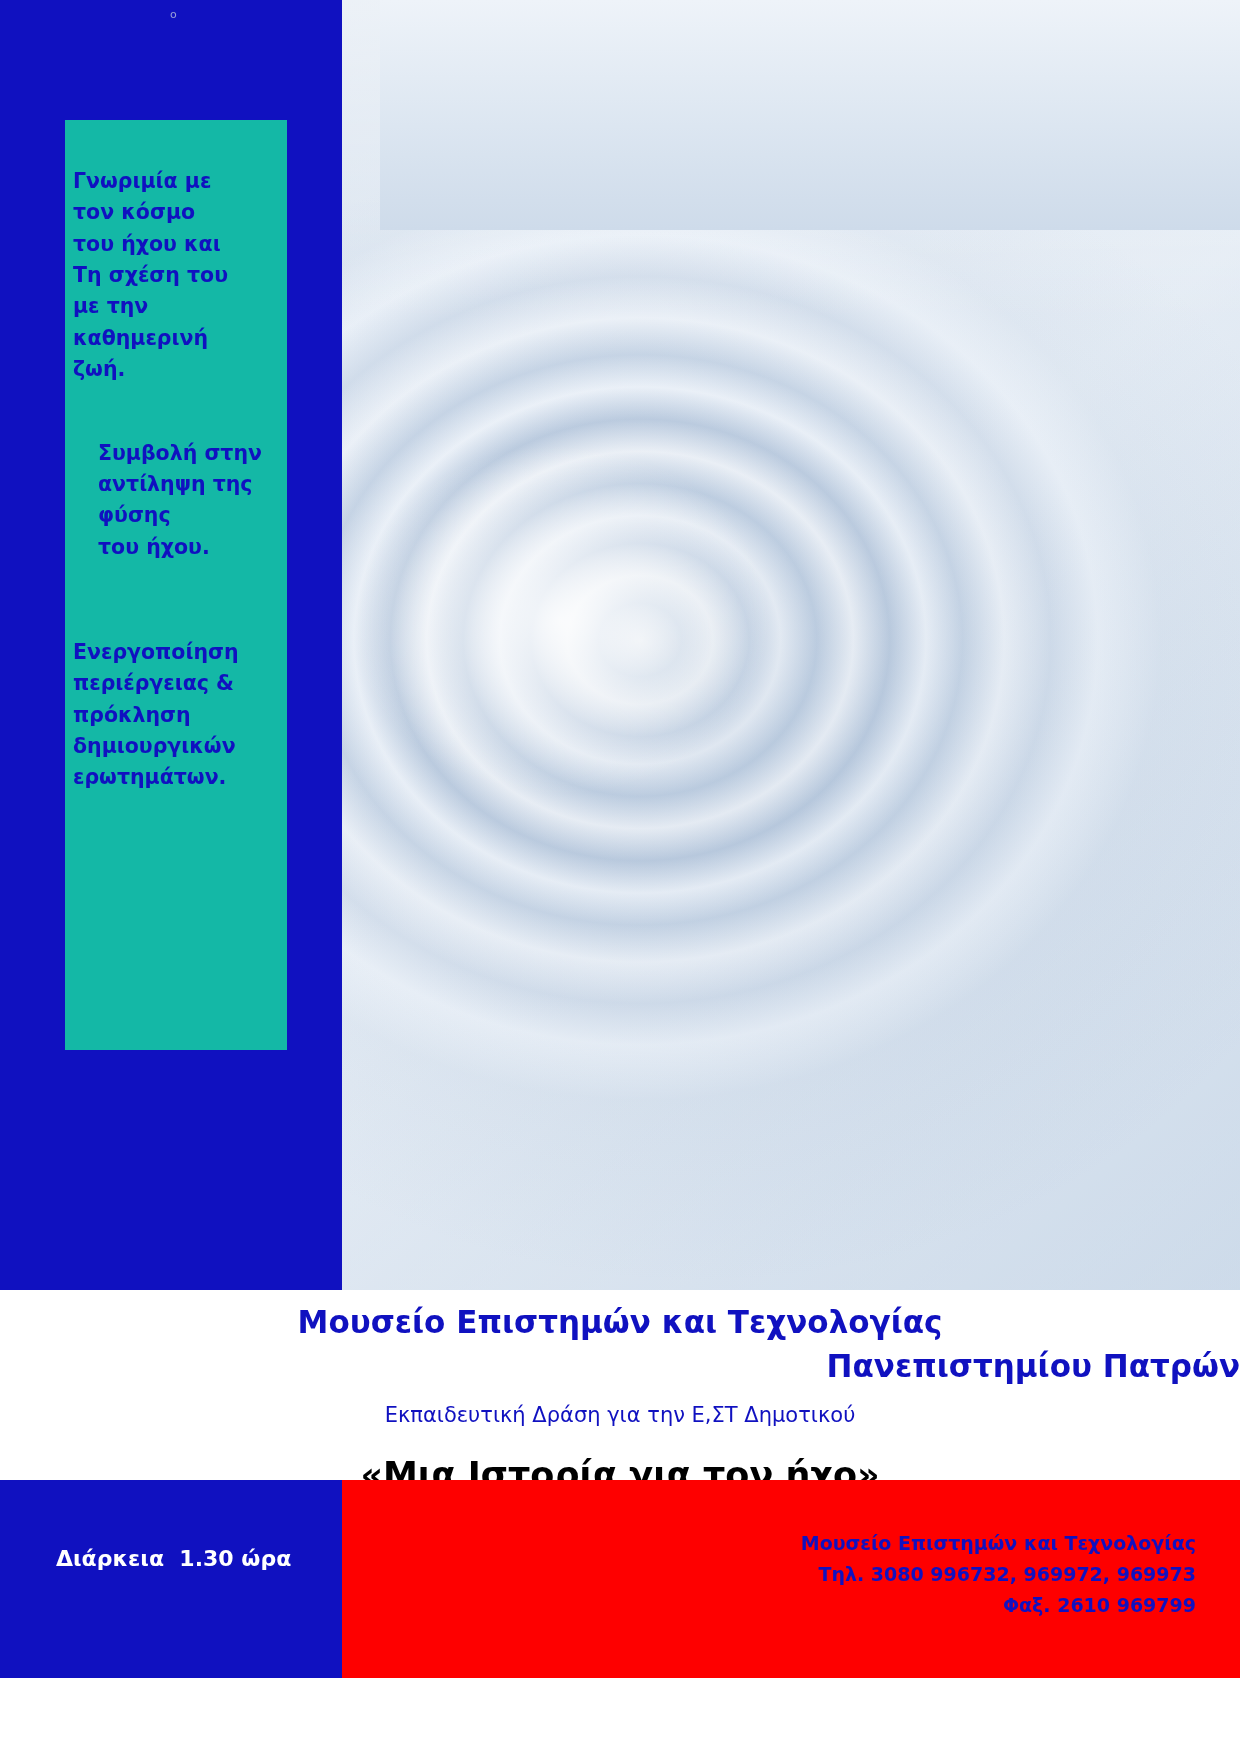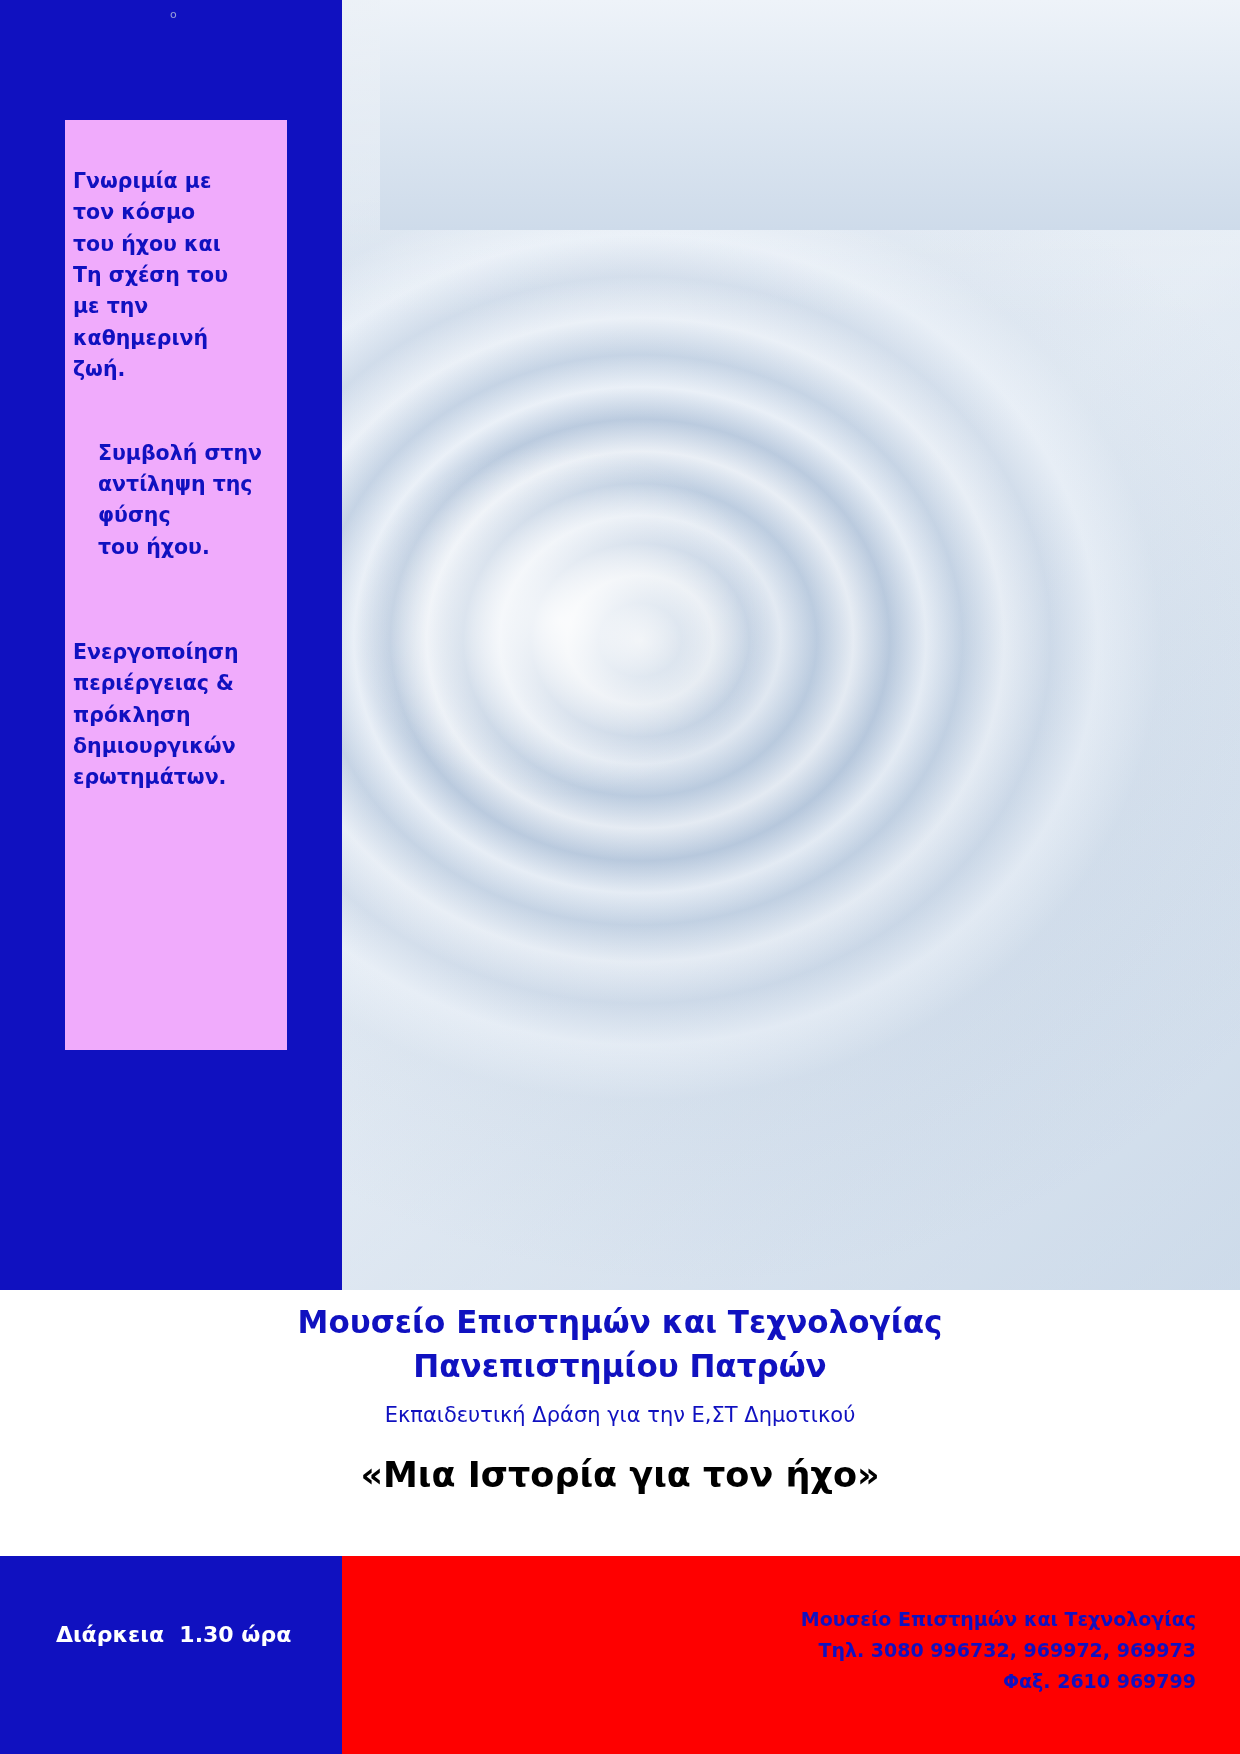--- a/index.html
+++ b/index.html
@@ -81,21 +81,21 @@
     height: 1290px;
     background: #1011c0;
   }
 
   .white-box {
     position: absolute;
     left: 65px;
     top: 120px;
     width: 222px;
     height: 930px;
-    background: #f0abfc;
+    background: #14b8a6;
     box-sizing: border-box;
     padding: 46px 18px 4px 8px;
   }
   .white-box p {
     margin: 0;
     color: #1011c0;
     font-weight: bold;
     font-size: 20.5px;
     line-height: 1.53;
     font-family: "DejaVu Sans", sans-serif;
@@ -144,21 +144,21 @@
     color: #000000;
     font-weight: bold;
     font-size: 35px;
     font-family: "DejaVu Sans", sans-serif;
   }
 
   
   .bottom {
     position: absolute;
     left: 0;
-    top: 1556px;
+    top: 1480px;
     width: 1240px;
     height: 140px;
   }
   .bottom-blue {
     position: absolute;
     left: 0; top: 0;
     width: 342px; height: 198px;
     background: #1011c0;
   }
   .bottom-red {
@@ -221,21 +221,21 @@
       <p style="white-space:pre-line;">Ενεργοποίηση
 περιέργειας &amp;
 πρόκληση
 δημιουργικών
 ερωτημάτων.</p>
     </div>
   </div>
 
   <div class="mid">
     <div class="museum-title">Μουσείο Επιστημών και Τεχνολογίας</div>
-    <div class="museum-title" style="padding-top:0;">Πανεπιστημίου Πατρών</div>
+    <div class="museum-title" style="padding-top:0;text-align:right;">Πανεπιστημίου Πατρών</div>
     <div class="subtitle">Εκπαιδευτική Δράση για την Ε,ΣΤ Δημοτικού</div>
     <div class="event-title">«Μια Ιστορία για τον ήχο»</div>
   </div>
 
   <div class="bottom">
     <div class="bottom-blue"></div>
     <div class="bottom-red"></div>
     <div class="duration">Διάρκεια  1.30 ώρα</div>
     <div class="contact">
       <div>Μουσείο Επιστημών και Τεχνολογίας</div>

